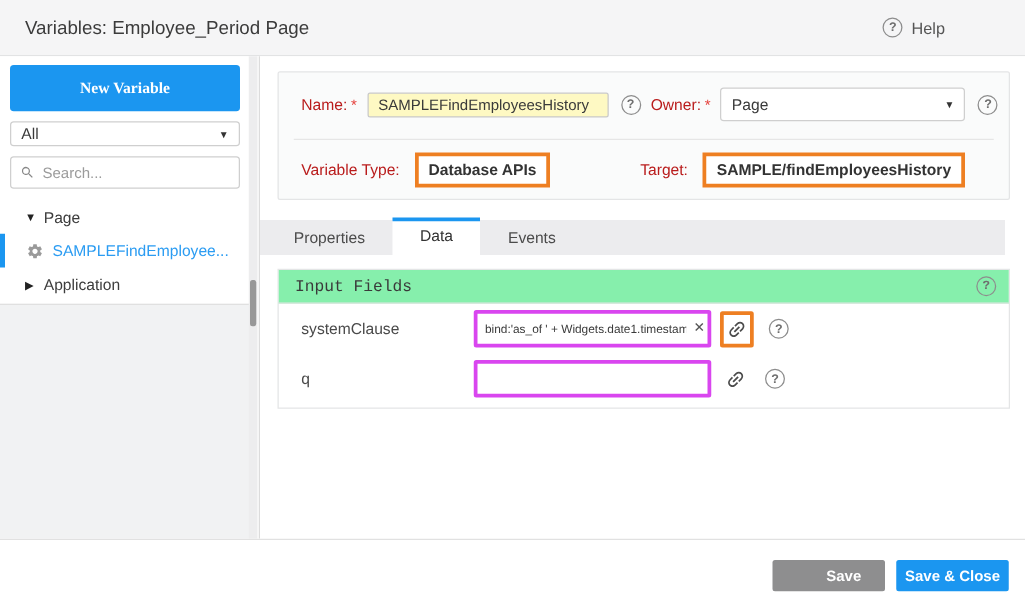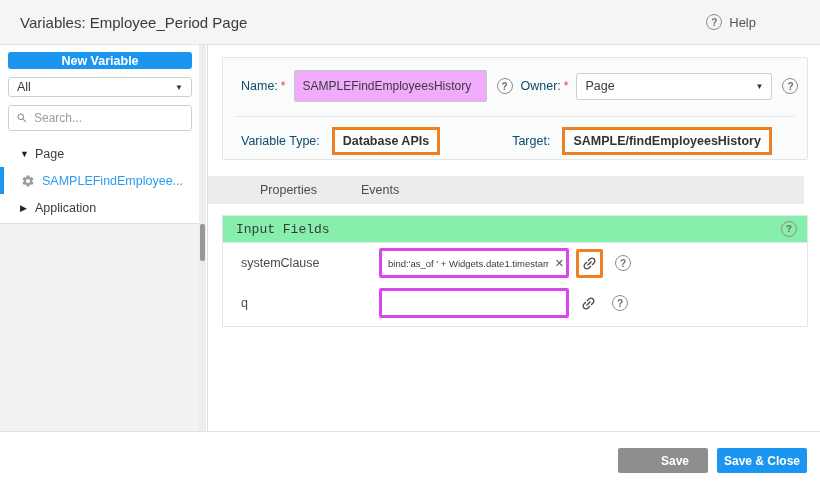--- a/index.html
+++ b/index.html
@@ -20,23 +20,23 @@
     color:#6e6e6e; font-size:10px; font-weight:bold; flex:0 0 auto; background:transparent; }
 
   
   .mid { position:absolute; top:45px; left:0; right:0; bottom:58px; }
 
   
   .sidebar { position:absolute; left:0; top:0; bottom:0; width:208px;
     border-right:1px solid #dcdcdc; background:#fff; display:flex; flex-direction:column; }
   .side-inner { margin-right:7px; display:flex; flex-direction:column; flex:1; }
   .side-top { padding:7px 8px 0; }
-  .btn-new { display:block; width:100%; height:17px; background:#1b96f0; color:#fff;
+  .btn-new { display:block; width:100%; height:37px; background:#1b96f0; color:#fff;
     font-weight:bold; font-size:12.5px; border:none; border-radius:3px; margin-bottom:8px;
-    font-family:Liberation Sans, sans-serif; cursor:pointer; }
+    font-family:Liberation Serif, serif; cursor:pointer; }
   .select-box { height:20px; border:1px solid #cfcfcf; border-radius:3px; background:#fff;
     display:flex; align-items:center; padding:0 8px; font-size:12.5px; color:#3a3a3a;
     margin-bottom:8px; cursor:pointer; }
   .select-box .caret { margin-left:auto; font-size:8px; color:#333; }
   .search-box { height:26px; border:1px solid #cfcfcf; border-radius:3px; background:#fff;
     display:flex; align-items:center; padding:0 7px; margin-bottom:9px; }
   .search-box input { border:none; outline:none; flex:1; min-width:0; font-size:12px;
     color:#333; margin-left:6px; font-family:inherit; background:transparent; }
   .search-box input::placeholder { color:#9b9b9b; }
 
@@ -50,34 +50,34 @@
   .side-scroll { position:absolute; right:1px; top:0; bottom:0; width:7px; background:#ededee; }
   .side-thumb { position:absolute; right:1px; top:179px; width:5px; height:37px;
     background:#989898; border-radius:2px; }
 
   
   .content { position:absolute; left:208px; top:0; right:0; bottom:0; background:#fff; }
 
   .form-panel { position:absolute; top:12px; left:14px; width:586px; height:103px;
     background:#fafbfb; border:1px solid #e4e5e6; border-radius:2px; }
   .fp-row1 { display:flex; align-items:center; padding:12px 0 0 18px; }
-  .flabel { font-size:12.5px; color:#0c4a6e; white-space:nowrap; }
+  .flabel { font-size:12.5px; color:#b91c1c; white-space:nowrap; }
   .req { color:#e5413c; font-size:12px; margin-left:3px; }
-  .txt-input { height:32px; border:1px solid #c9c9c9; border-radius:2px; font-size:12px;
-    color:#3a3a3a; padding:0 8px; font-family:inherit; background:#f0abfc; outline:none; }
+  .txt-input { height:20px; border:1px solid #c9c9c9; border-radius:2px; font-size:12px;
+    color:#3a3a3a; padding:0 8px; font-family:inherit; background:#fef9c3; outline:none; }
   .name-input { width:193px; margin:0 10px 0 8px; }
   .owner-select { width:196px; height:27px; margin:0 10px 0 8px; }
   .fp-divider { border-top:1px solid #e6e6e6; margin:14px 12px 0; }
   .fp-row2 { display:flex; align-items:center; margin:10px 0 0 18px; }
   .hl-box { border:3px solid #ee7f22; background:#fff; padding:4px 8px; font-weight:bold;
     font-size:12.5px; color:#333; margin-left:12px; white-space:nowrap; }
   .target-label { margin-left:72px; }
 
   .tabbar { position:absolute; top:131px; left:0; right:16px; height:28px; background:#ececee;
-    display:flex; padding-left:30px; overflow:visible; }
+    display:flex; padding-left:5px; overflow:visible; }
   .tab { padding:0 22px; line-height:28px; font-size:12.5px; color:#4b4b4b; cursor:pointer; }
   .tab.active { background:#fff; border-top:3px solid #1b96f0; line-height:25px;
     height:31px; margin-top:-2px; color:#333; }
 
   .fields-panel { position:absolute; top:170px; left:14px; width:586px; height:112px;
     border:1px solid #e4e5e6; background:#fff; }
   .fields-head { height:27px; background:#86efac; border-bottom:1px solid #e6e6e6;
     display:flex; align-items:center; padding:0 10px 0 13px;font-family:Liberation Mono, monospace; }
   .fields-title { font-size:13px; color:#3a3a3a; }
   .fields-head .help-ic { margin-left:auto; }
@@ -181,20 +181,21 @@
         <div class="fp-row2">
           <span class="flabel">Variable Type:</span>
           <span class="hl-box">Database APIs</span>
           <span class="flabel target-label">Target:</span>
           <span class="hl-box">SAMPLE/findEmployeesHistory</span>
         </div>
       </div>
 
       <div class="tabbar">
         <div class="tab">Properties</div>
+        <div class="tab active">Data</div>
         <div class="tab">Events</div>
       </div>
 
       <div class="fields-panel">
         <div class="fields-head">
           <span class="fields-title">Input Fields</span>
           <span class="help-ic">?</span>
         </div>
 
         <div class="frow">

